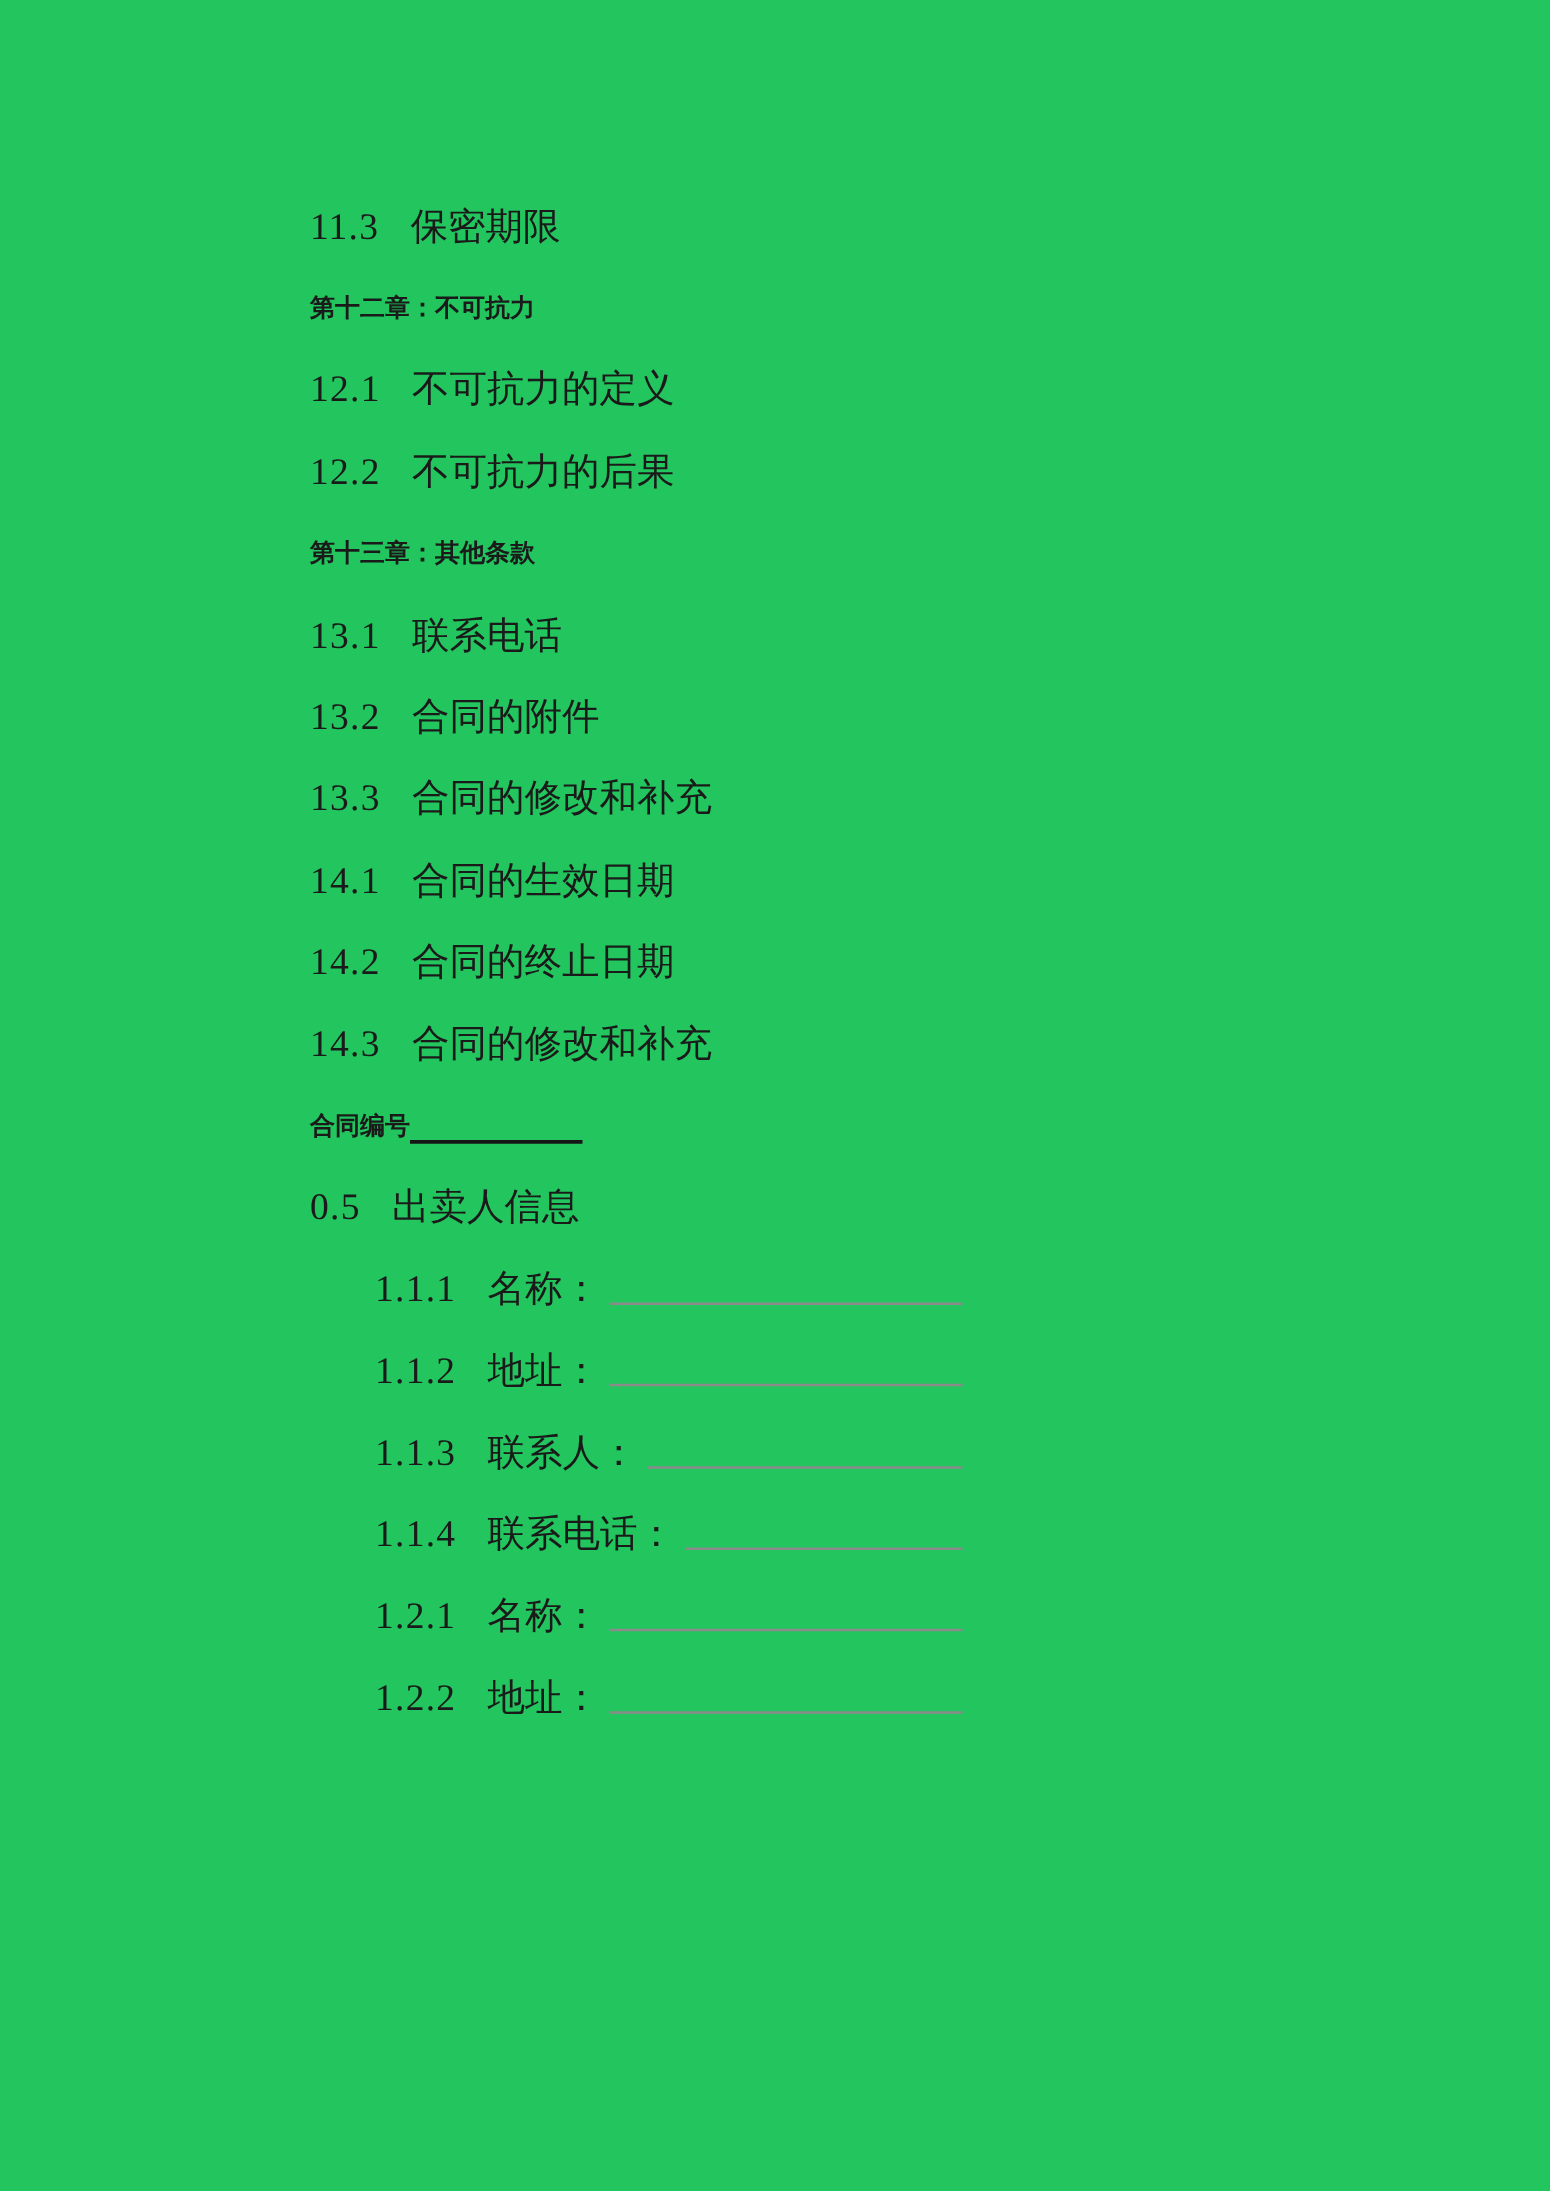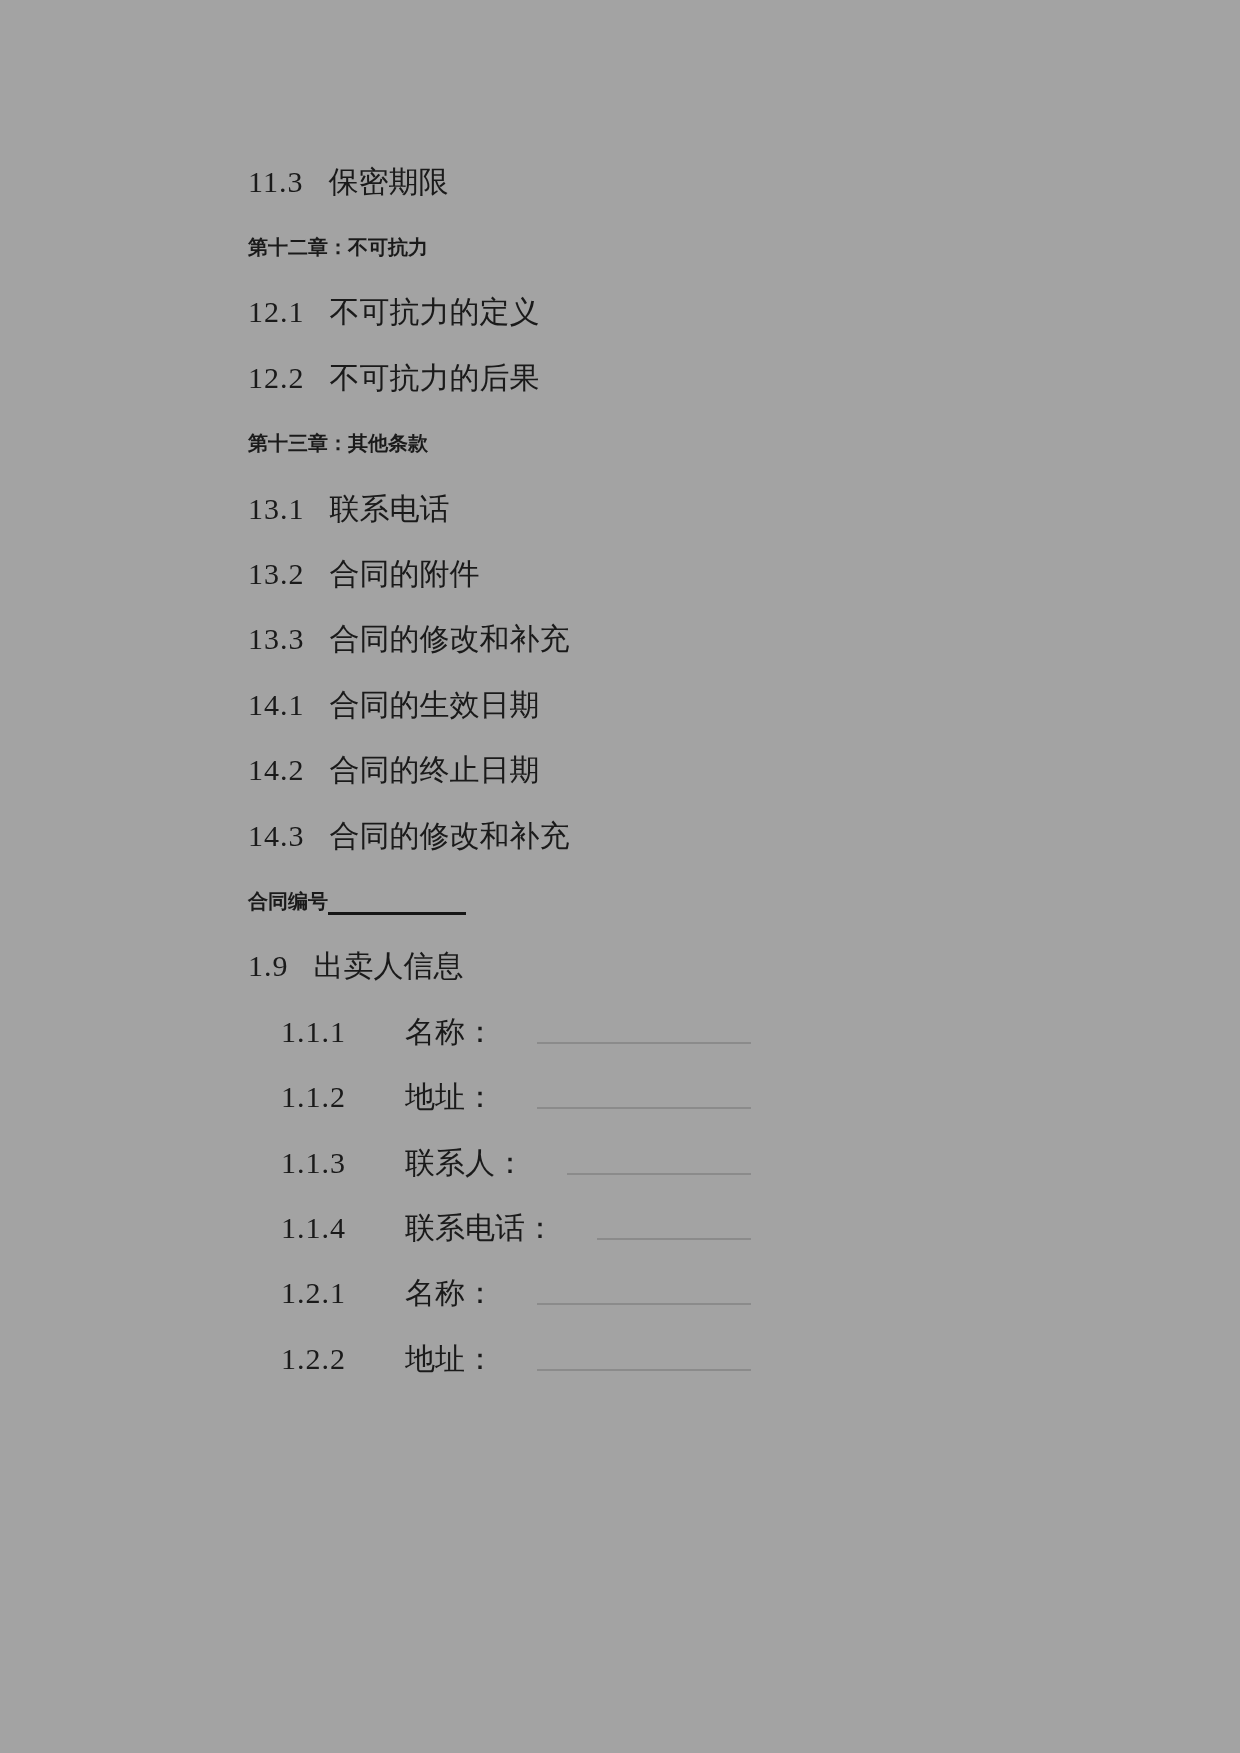--- a/index.html
+++ b/index.html
@@ -8,21 +8,21 @@
     width: 1240px;
     height: 1753px;
     background: #ffffff;
     position: relative;
     font-family: "Liberation Serif", "DejaVu Serif", serif;
     color: #1a1a1a;
   }
   .page {
     position: absolute;
     inset: 0;
-    background: #a3a3a3;
+    background: #22c55e;
     overflow: hidden;
   }
   .doc {
     position: absolute;
     left: 248px;
     top: 149px;
     width: 740px;
   }
   .line {
     display: flex;
@@ -31,23 +31,22 @@
     font-size: 30px;
     line-height: 1;
     white-space: nowrap;
   }
   .line.chapter,
   .line.contract-no {
     font-weight: 700;
     font-size: 20px;
   }
   .line.field {
-    margin-left: 33px;
+    margin-left: 52px;
     width: 470px; 
-    gap: 34px;
   }
   .no {
     margin-right: 25px;
     letter-spacing: 1px;
   }
   .blank {
     display: block;
     height: 0;
     position: relative;
     top: 11px; 
@@ -108,21 +107,21 @@
       </div>
       <div class="line item">
         <span class="no">14.3</span>
         <span class="label">合同的修改和补充</span>
       </div>
       <div class="line contract-no">
         <span class="label">合同编号</span>
         <span class="blank blank-contract"></span>
       </div>
       <div class="line item">
-        <span class="no">1.9</span>
+        <span class="no">0.5</span>
         <span class="label">出卖人信息</span>
       </div>
       <div class="line field">
         <span class="no">1.1.1</span>
         <span class="label">名称：</span>
         <span class="blank blank-field"></span>
       </div>
       <div class="line field">
         <span class="no">1.1.2</span>
         <span class="label">地址：</span>

